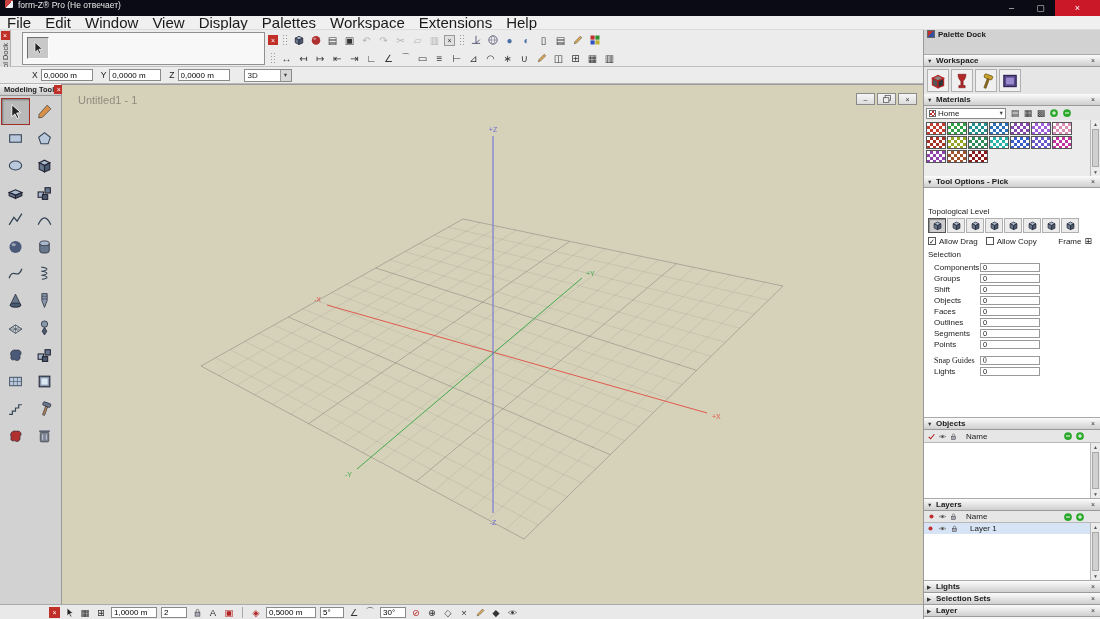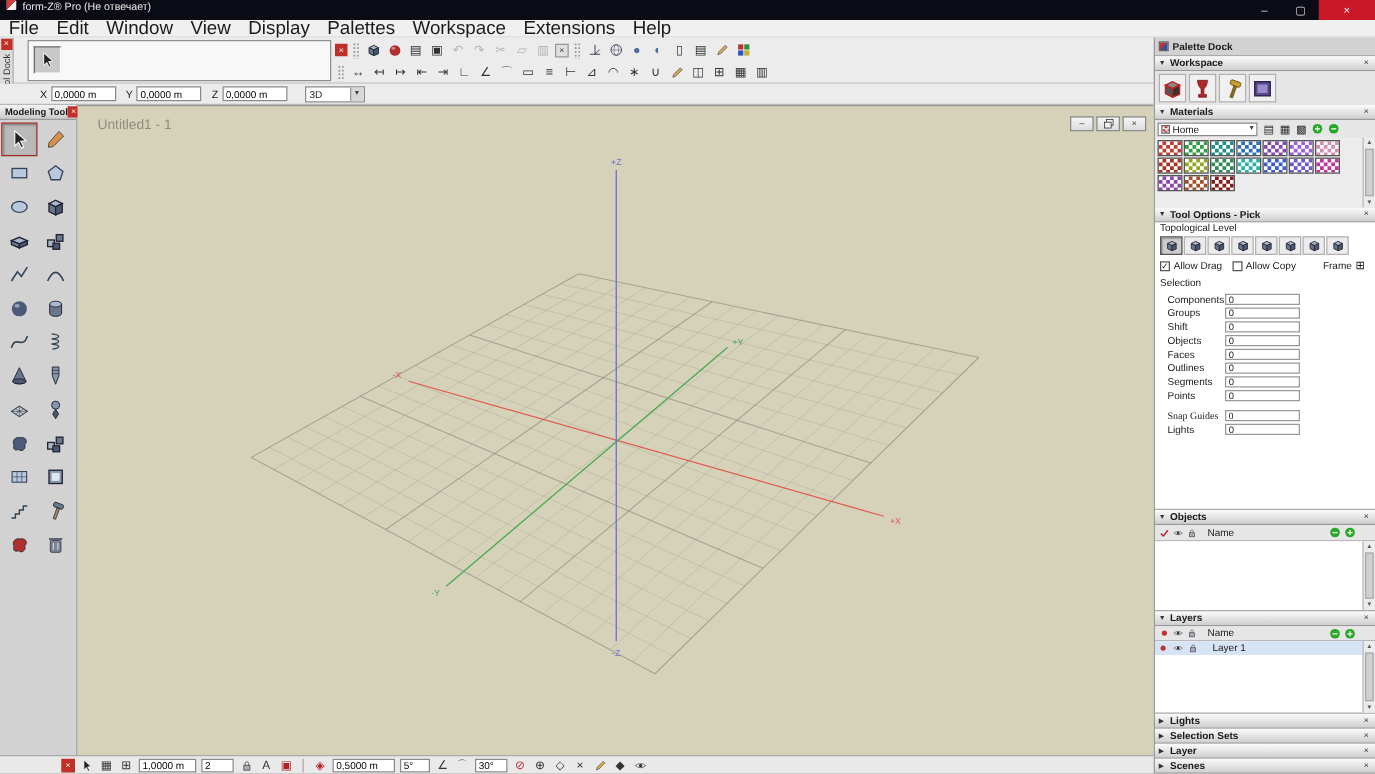--- a/index.html
+++ b/index.html
@@ -54,41 +54,41 @@
   .vp-btn{width:19px;height:12px;background:linear-gradient(#f6f6f6,#dcdcdc);border:1px solid #8a8a8a;display:flex;align-items:center;justify-content:center;font-size:7px;color:#333}
   
   #statusbar{position:absolute;left:0;top:604px;width:923px;height:15px;background:#e9e9e9;border-top:1px solid #aaa;display:flex;align-items:center;padding-left:48px}
   .sb-icon{width:14px;height:13px;display:flex;align-items:center;justify-content:center;font-size:9.5px;color:#333;margin:0 1px}
   .sb-icon.redx{width:11px;height:11px;background:#c03028;color:#fff;font-size:7px}
   .sb-input{height:11px;border:1px solid #8a8a8a;background:#fff;font-size:8px;font-family:inherit;padding:0 2px;margin:0 2px}
   .sb-sep{width:1px;height:11px;background:#aaa;margin:0 5px}
   
   #dock{position:absolute;left:923px;top:30px;width:177px;height:589px;background:#e2e2e2;border-left:1px solid #9a9a9a;display:flex;flex-direction:column}
   #dock>*{flex:none}
-  #dock-title{height:15px;background:#d2d2d2;border-bottom:1px solid #aaa;display:flex;align-items:center;padding:0 3px;font-weight:bold;font-size:8px}
+  #dock-title{height:25px;background:#d2d2d2;border-bottom:1px solid #aaa;display:flex;padding:0 3px;font-weight:bold;font-size:8px}
   .dock-ico{width:8px;height:8px;margin-right:3px;background:linear-gradient(135deg,#c03030 50%,#3050a0 50%);border:1px solid #666}
   .sec-hdr{height:12px;background:linear-gradient(#fbfbfb,#cfcfcf);border-bottom:1px solid #9a9a9a;display:flex;align-items:center;padding:0 3px}
   .tri{font-size:5.5px;color:#333;width:9px}
   .sec-title{font-size:8px;font-weight:bold}
   .sec-x{margin-left:auto;font-size:7px;color:#333;width:8px;text-align:center}
   #workspace-body{height:27px;background:#e6e6e6;display:flex;align-items:center;padding-left:3px;gap:2px}
   .ws-icon{width:22px;height:23px;background:#f0f0f0;border:1px solid #b0b0b0;display:flex;align-items:center;justify-content:center}
   #materials-toolbar{height:14px;display:flex;align-items:center;padding:0 2px;background:#e6e6e6}
   #mat-dd{width:80px;height:11px;background:#fff;border:1px solid #888;display:flex;align-items:center;font-size:8px;padding-left:2px}
   .mat-sw{width:7px;height:7px;margin-right:2px;background:repeating-conic-gradient(#c03030 0 25%,#fff 0 50%);background-size:4px 4px;border:1px solid #666}
   #mat-dd .dd-arrow{margin-left:auto;font-size:5.5px;color:#444;padding-right:1px}
   #mat-tools{display:flex;align-items:center;margin-left:3px;gap:1px}
   #mat-tools .tbtn{width:12px;height:12px;font-size:9px;margin:0}
   #mat-swatches{height:56px;background:#ececec;position:relative}
   #mat-swatch-grid{position:absolute;left:0;top:0;right:10px;bottom:0;padding:2px;display:flex;flex-wrap:wrap;gap:1px;align-content:flex-start;overflow:hidden}
   .swatch{width:20px;height:13px;border:1px solid #555}
   .vscroll{position:absolute;right:0;top:0;bottom:0;width:10px;background:#ececec;border-left:1px solid #b8b8b8;display:flex;flex-direction:column;align-items:center;font-size:5px;color:#555}
   .vs-arrow{height:8px;line-height:8px}
   .vs-thumb{flex:1;width:7px;margin:1px 0;background:#d0d0d0;border:1px solid #a8a8a8}
-  #tooloptions-body{height:230px;background:#fff;border-bottom:1px solid #aaa;padding:0 4px;font-size:8px}
+  #tooloptions-body{height:230px;background:#fff;border-bottom:1px solid #aaa;padding:19px 4px;font-size:8px}
   #topo-row{display:flex;gap:1px;margin:2px 0 3px}
   .topo-cell{width:18px;height:15px;border:1px solid #b0b0b0;background:#ececec;display:flex;align-items:center;justify-content:center}
   .topo-cell.selected{border:1px solid #555;background:#cdcdcd;box-shadow:inset 1px 1px 1px rgba(0,0,0,.3)}
   #checks-row{display:flex;align-items:center;margin:3px 0;font-size:8px}
   .chk{display:flex;align-items:center;margin-right:8px}
   .chk .box{width:8px;height:8px;border:1px solid #555;background:#fff;margin-right:3px;font-size:7px;line-height:8px;text-align:center}
   .frame-lbl{display:flex;align-items:center;margin-left:auto;padding-right:4px}
   .frame-ico{font-size:9px;margin-left:3px}
   #selection-label{margin:4px 0 3px}
   .sel-row{display:flex;align-items:center;height:11px;padding-left:6px}

